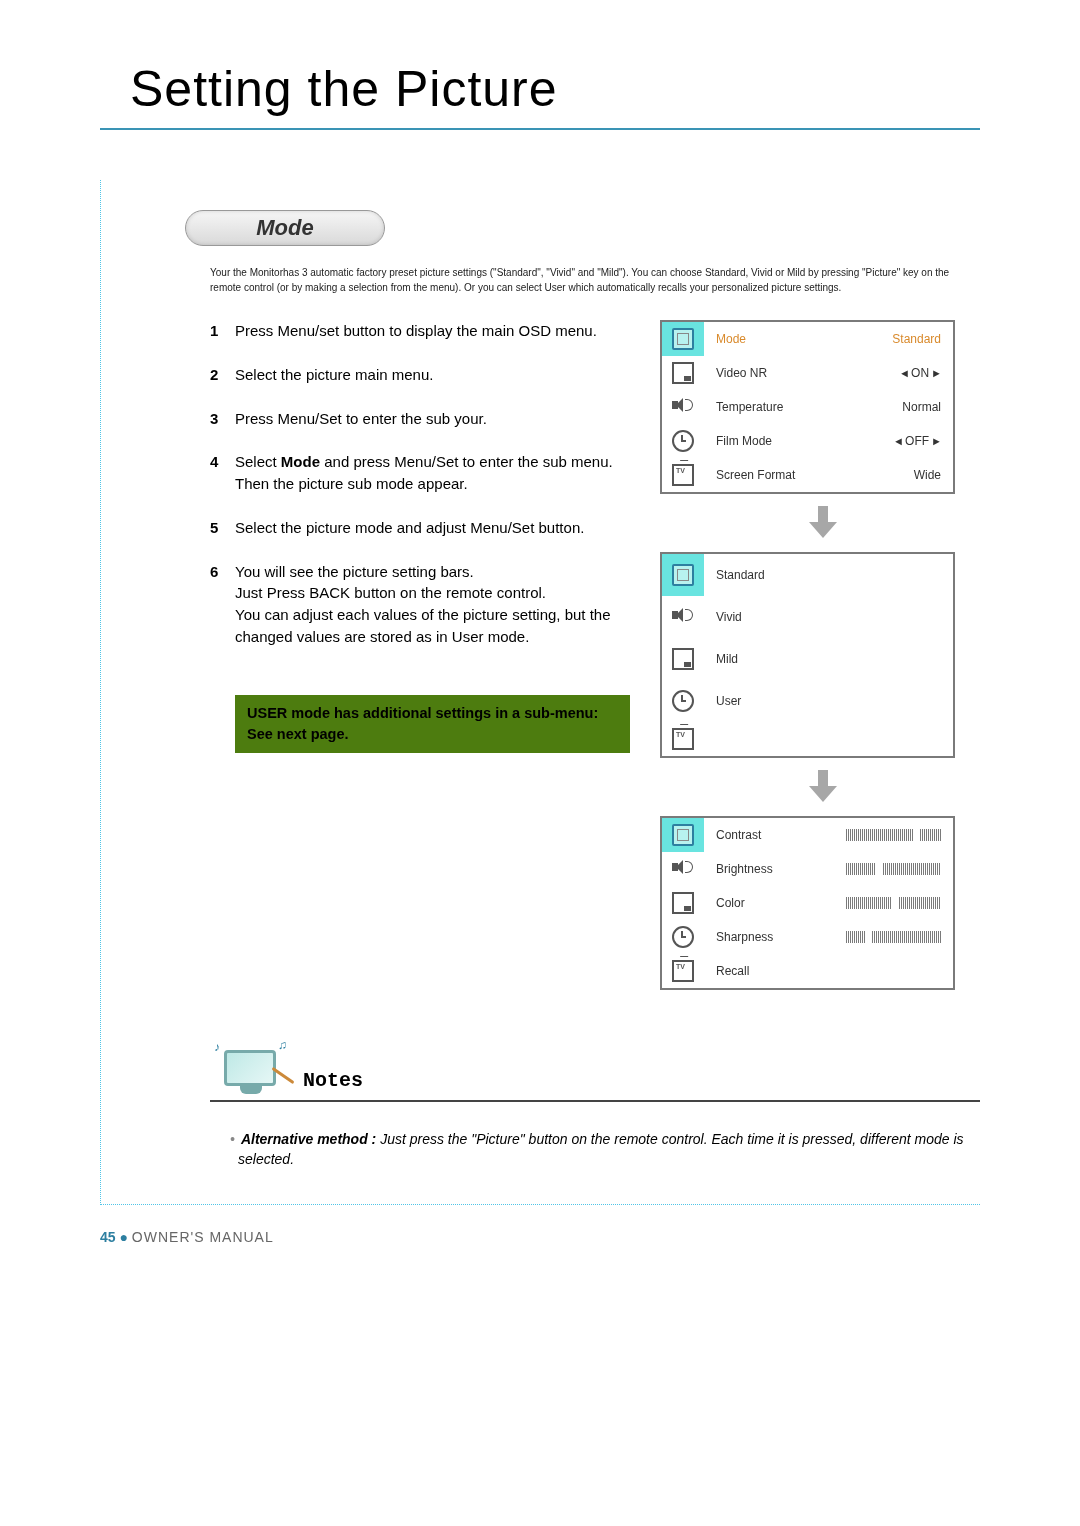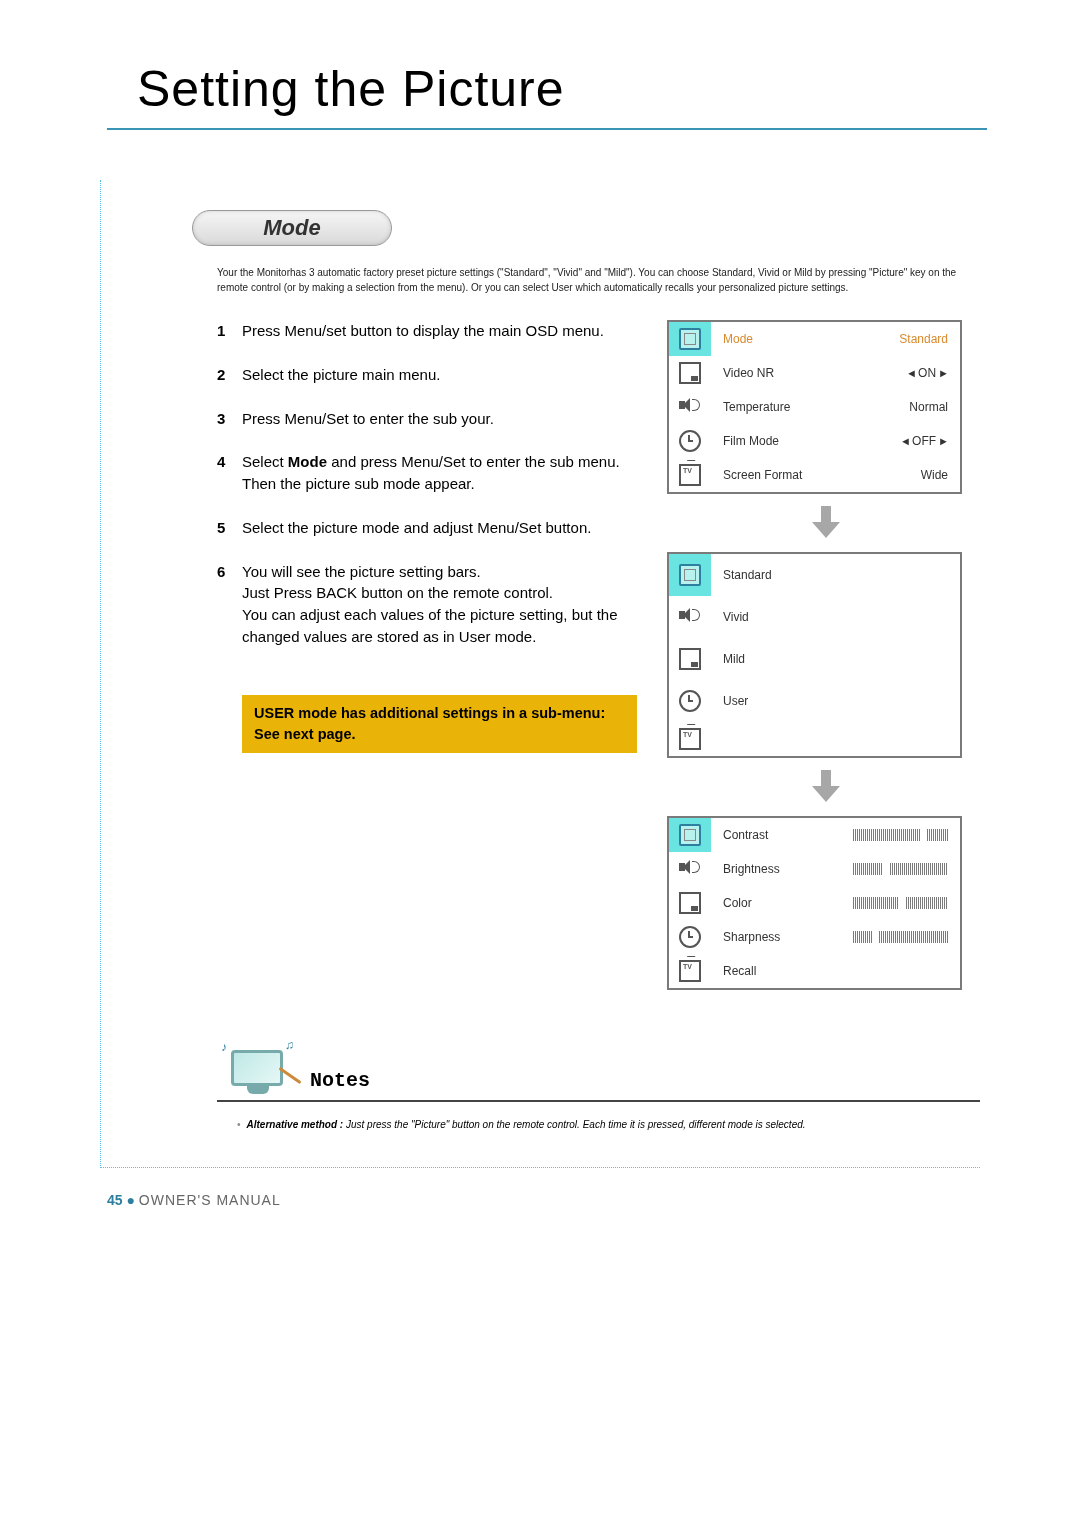--- a/index.html
+++ b/index.html
@@ -4,21 +4,21 @@
 <style>
   * { box-sizing: border-box; margin: 0; padding: 0; }
   body {
     font-family: Arial, Helvetica, sans-serif;
     background: #fff;
     width: 1080px;
     position: relative;
   }
   .page {
     width: 1080px;
-    padding: 60px 0 40px 7px;
+    padding: 60px 0 40px 0;
     position: relative;
   }
   .left-border {
     position: absolute;
     left: 100px;
     top: 180px;
     bottom: 80px;
     border-left: 1px dotted #4fc5e8;
     border-bottom: 1px dotted #4fc5e8;
     width: 880px;
@@ -66,21 +66,21 @@
     display: flex;
     margin-left: 210px;
     margin-right: 95px;
   }
   .col-left { width: 450px; padding-right: 30px; }
   .col-right { flex: 1; }
   .steps { list-style: none; }
   .steps li { display: flex; margin-bottom: 22px; font-size: 15px; line-height: 1.45; }
   .steps .num { font-weight: bold; width: 25px; flex-shrink: 0; }
   .highlight-note {
-    background: #eab308;
+    background: #4d7c0f;
     display: inline-block;
     padding: 8px 12px 8px 12px;
     font-size: 14.5px;
     font-weight: bold;
     line-height: 1.45;
     margin-top: 25px;
     margin-left: 25px;
   }
 
   
@@ -152,21 +152,21 @@
     border-left: 14px solid transparent;
     border-right: 14px solid transparent;
     border-top: 16px solid #a7a7a7;
   }
 
   
   .notes-area { margin: 40px 100px 0 210px; }
   .notes-header { display: flex; align-items: flex-end; border-bottom: 2px solid #444; padding-bottom: 2px; }
   .notes-icon { width: 85px; height: 60px; margin-right: 8px; position: relative; }
   .notes-title { font-family: "Courier New", monospace; font-weight: bold; font-size: 20px; padding-bottom: 6px; }
-  .note-line { margin-top: 16px; font-size: 10px; font-style: italic; line-height: 1.4; padding-left: 28px; text-indent: -8px; }
+  .note-line { margin-top: 28px; font-size: 14px; font-style: italic; line-height: 1.4; padding-left: 28px; text-indent: -8px; }
   .note-line b { font-style: italic; }
   .bullet-dot { color: #888; margin-right: 6px; }
 
   .footer {
     margin: 60px 0 0 100px;
     font-size: 14px;
   }
   .footer .pg { color: #2d7fa0; font-weight: bold; }
   .footer .dot { color: #2d7fa0; }
   .footer .lbl { letter-spacing: 1px; color: #666; }

